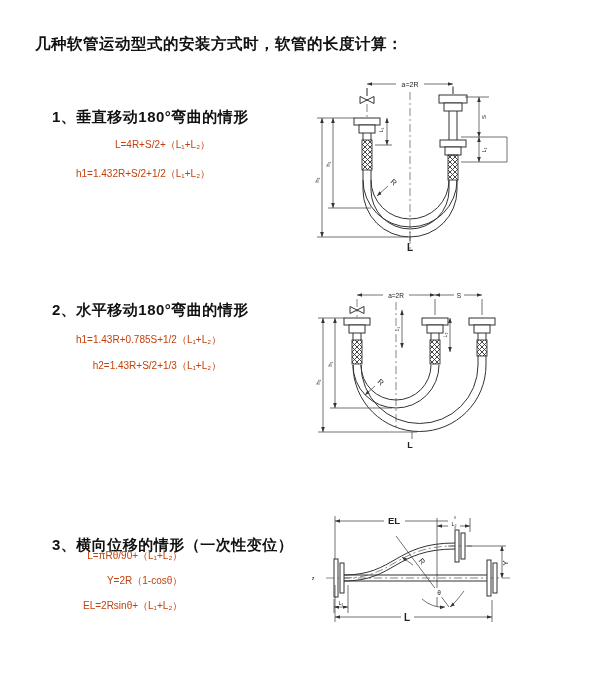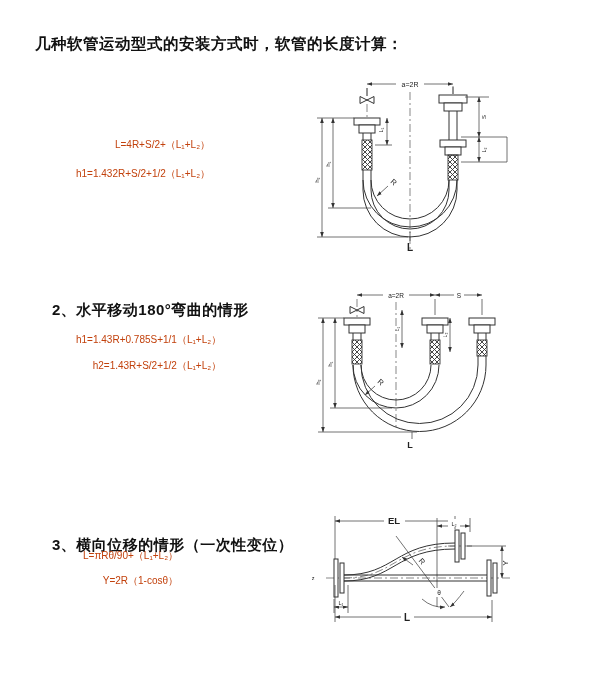--- a/index.html
+++ b/index.html
@@ -22,35 +22,37 @@
   .hatch{stroke:#333;stroke-width:0.9;}
   .lbl-bg{fill:#ffffff;stroke:none;}
 </style>
 </head>
 <body>
 
 <div class="page">
 
   <div class="doc-title">几种软管运动型式的安装方式时，软管的长度计算：</div>
 
+  <div class="sec-heading" style="left:52px;top:108px;">1、垂直移动180°弯曲的情形</div>
   <div class="formulas f1" style="left:76px;top:131px;">
     <div>L=4R+S/2+（L₁+L₂）</div>
     <div>h1=1.432R+S/2+1/2（L₁+L₂）</div>
   </div>
 
   <div class="sec-heading" style="left:52px;top:301px;">2、水平移动180°弯曲的情形</div>
   <div class="formulas f2" style="left:76px;top:327px;">
-    <div>h1=1.43R+0.785S+1/1（L₁+L₂）</div>
-    <div>h2=1.43R+S/2+1/2（L₁+L₂）</div>
+    <div>h1=1.43R+0.785S+1/2（L₁+L₂）</div>
+    <div>h2=1.43R+S/2+1/3（L₁+L₂）</div>
   </div>
 
   <div class="sec-heading" style="left:52px;top:536px;">3、横向位移的情形（一次性变位）</div>
   <div class="formulas f3" style="left:83px;top:543px;">
     <div>L=πRθ/90+（L₁+L₂）</div>
     <div>Y=2R（1-cosθ）</div>
+    <div>EL=2Rsinθ+（L₁+L₂）</div>
   </div>
 
   <svg class="diag" style="left:315px;top:72px;" width="275" height="186" viewBox="0 0 275 186">
     <defs>
       <marker id="a1" viewBox="0 0 10 10" refX="9.5" refY="5" markerWidth="7" markerHeight="7" orient="auto-start-reverse">
         <path d="M0,1.5 L9.5,5 L0,8.5 Z" fill="#333"></path>
       </marker>
       <pattern id="br1" width="5" height="5" patternUnits="userSpaceOnUse">
         <path class="hatch" d="M0,5 L5,0 M0,0 L5,5"></path>
       </pattern>

